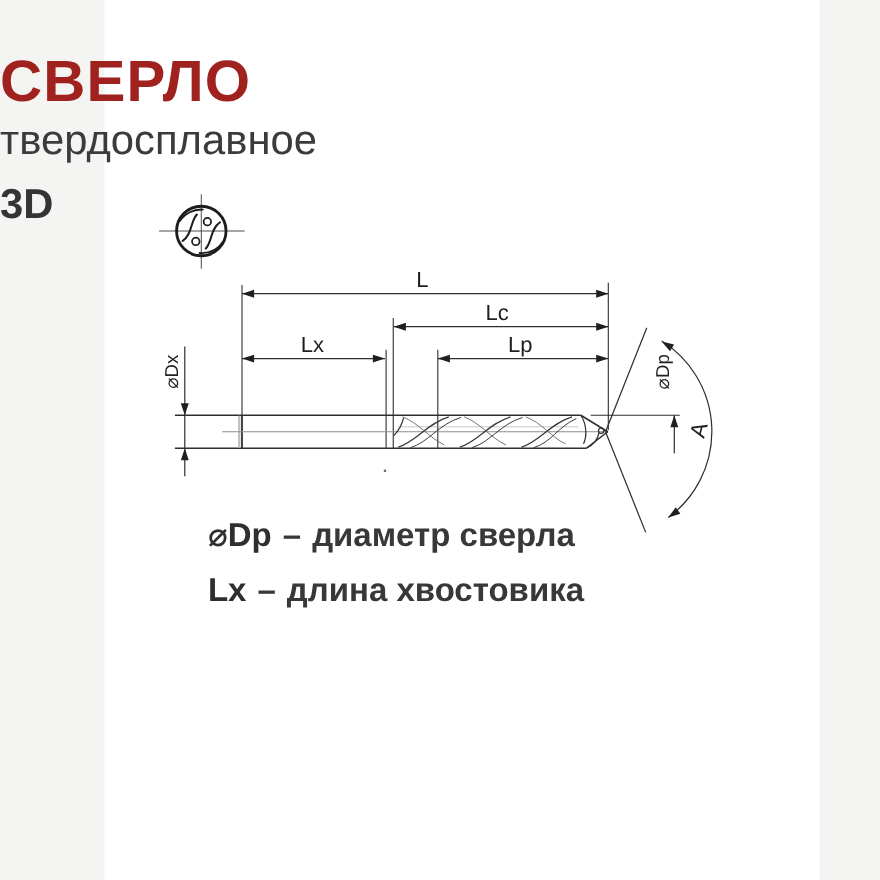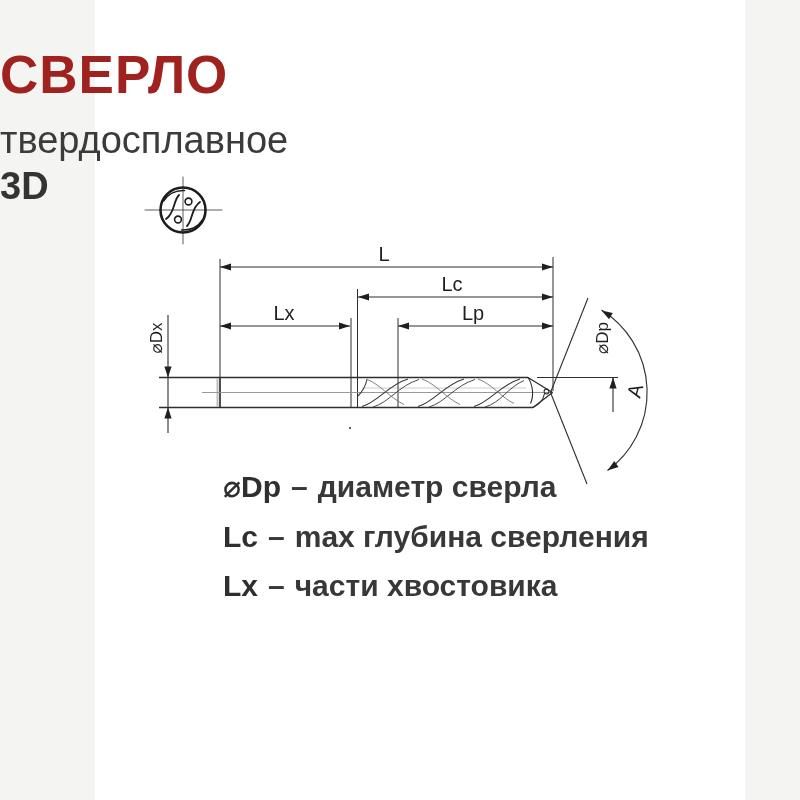--- a/index.html
+++ b/index.html
@@ -11,28 +11,28 @@
   .panel{
     position:absolute;left:95px;top:0;width:650px;height:800px;
     background:#ffffff;
   }
   .hdr{position:absolute;left:0;width:800px;text-align:left;}
   .title{
     top:50px;font-size:53px;line-height:50px;font-weight:800;
     letter-spacing:1px;color:#a0221f;
   }
   .sub1{
-    top:118px;font-size:38px;line-height:44px;font-weight:500;color:#3b3b3b;
+    top:106px;font-size:38px;line-height:44px;font-weight:500;color:#3b3b3b;
   }
   .sub2{
     top:166px;font-size:38px;line-height:40px;font-weight:700;color:#343434;
   }
   .legend{
     position:absolute;left:189px;top:462px;width:560px;
-    font-size:30px;line-height:49.5px;color:#383838;font-weight:600;margin-left:34px;
+    font-size:30px;line-height:49.5px;color:#383838;font-weight:600;
   }
   .legend .sym{font-weight:700;color:#2f2f2f;}
   .legend .dash{margin:0 10px;font-weight:700;}
   svg{position:absolute;left:0;top:0;}
   svg text{
     font-family:"Liberation Sans","DejaVu Sans",sans-serif;
     fill:#1f1f1f;font-size:20px;
   }
   svg text.vlabel{font-size:17px;}
 </style>
@@ -144,18 +144,15 @@
     <text class="vlabel" transform="rotate(-90 602 338)" x="602" y="344" text-anchor="middle">⌀Dp</text>
     <text transform="rotate(-75 636 391)" x="636" y="397" text-anchor="middle" font-size="19">A</text>
   </g>
 </svg>
 
 <div class="legend">
   <div>
     <span class="sym">⌀Dp</span><span class="dash">–</span><span>диаметр сверла</span>
   </div>
   <div>
-    <span class="sym">Lc</span><span class="dash">–</span><span>max глубина сверления</span>
-  </div>
-  <div>
-    <span class="sym">Lx</span><span class="dash">–</span><span>части хвостовика</span>
+    <span class="sym">Lx</span><span class="dash">–</span><span>длина хвостовика</span>
   </div>
 </div>
 
 </body></html>

